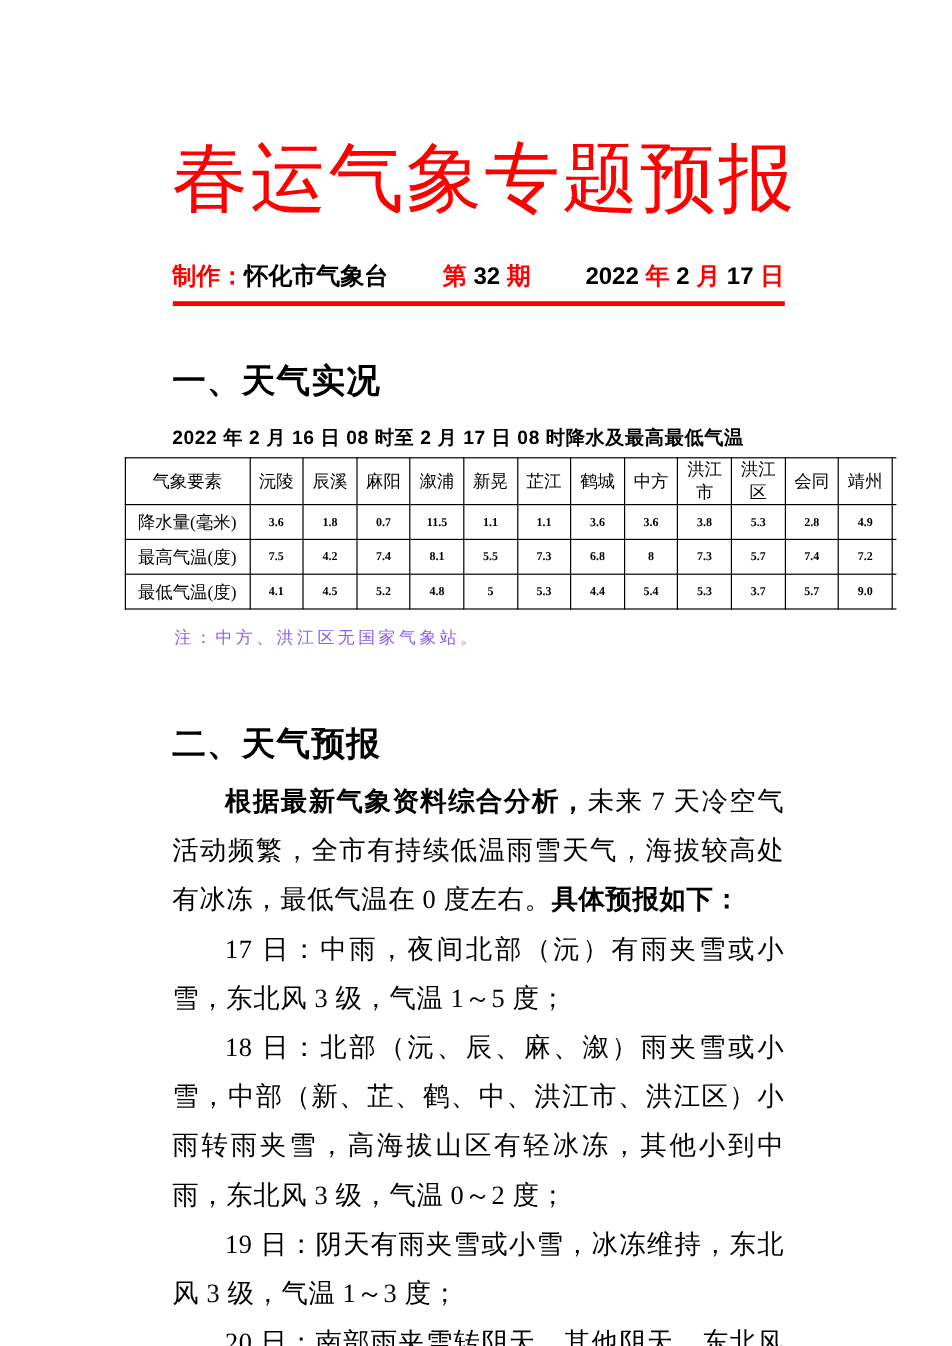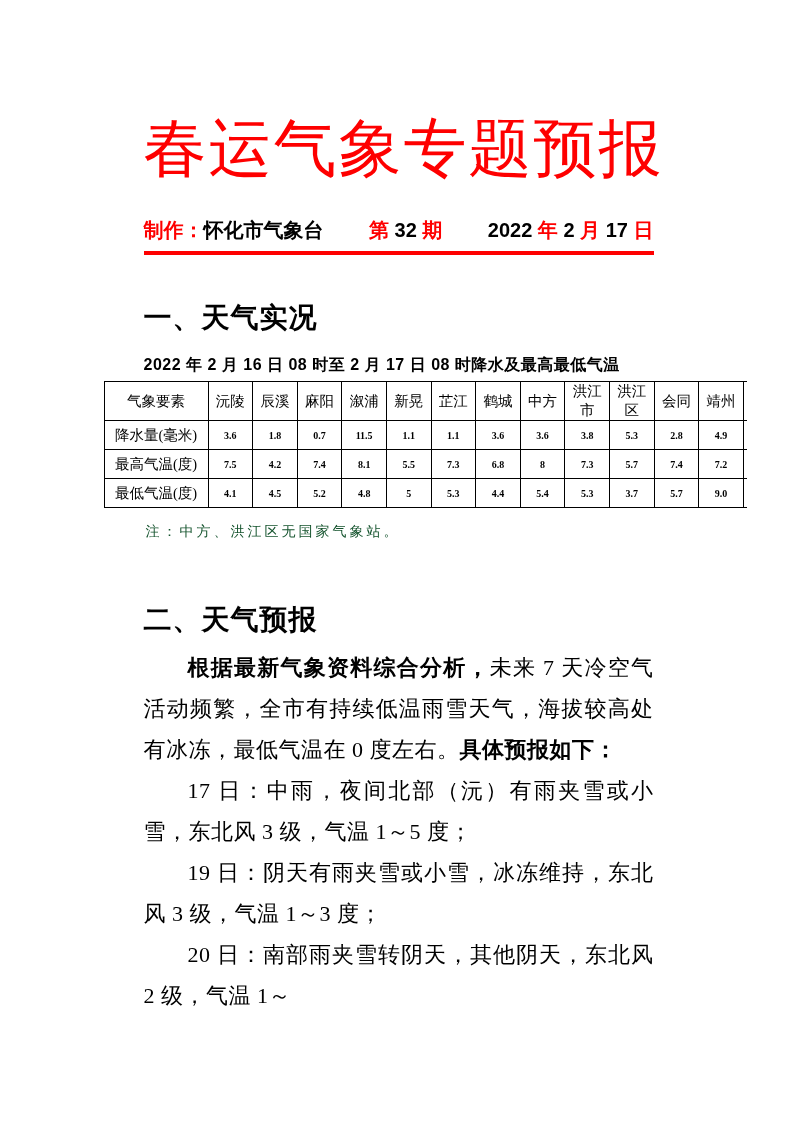--- a/index.html
+++ b/index.html
@@ -74,21 +74,21 @@
     vertical-align: middle;
     font-weight: normal;
     padding: 0 1px;
     overflow: hidden;
   }
   table.weather td.num { font-size: 10px; font-weight: bold; }
   .table-note {
     margin: 15px 0 0 2px;
     font-size: 14px;
     letter-spacing: 3px;
-    color: #14532d;
+    color: #8b5cf6;
   }
   .body-copy { margin-top: 8px; }
   .body-copy p {
     font-size: 22px;
     line-height: 41px;
     text-align: justify;
     text-indent: 2em;
     margin: 0;
     letter-spacing: 0.5px;
   }
@@ -204,18 +204,19 @@
   </table>
 
   <div class="table-note">注：中方、洪江区无国家气象站。</div>
 
   <h2 class="section-heading second">二、天气预报</h2>
 
   <div class="body-copy">
     <p class="intro"><b>根据最新气象资料综合分析，</b><span>未来 7 天冷空气活动频繁，全市有持续低温雨雪天气，海拔较高处有冰冻，最低气温在 0 度左右。</span><b>具体预报如下：</b></p>
     <div id="forecast-paragraphs">
         <p>17 日：中雨，夜间北部（沅）有雨夹雪或小雪，东北风 3 级，气温 1～5 度；</p>
+        <p>18 日：北部（沅、辰、麻、溆）雨夹雪或小雪，中部（新、芷、鹤、中、洪江市、洪江区）小雨转雨夹雪，高海拔山区有轻冰冻，其他小到中雨，东北风 3 级，气温 0～2 度；</p>
         <p>19 日：阴天有雨夹雪或小雪，冰冻维持，东北风 3 级，气温 1～3 度；</p>
         <p>20 日：南部雨夹雪转阴天，其他阴天，东北风 2 级，气温 1～</p>
       </div>
   </div>
 
 </div>
 
 </body></html>

